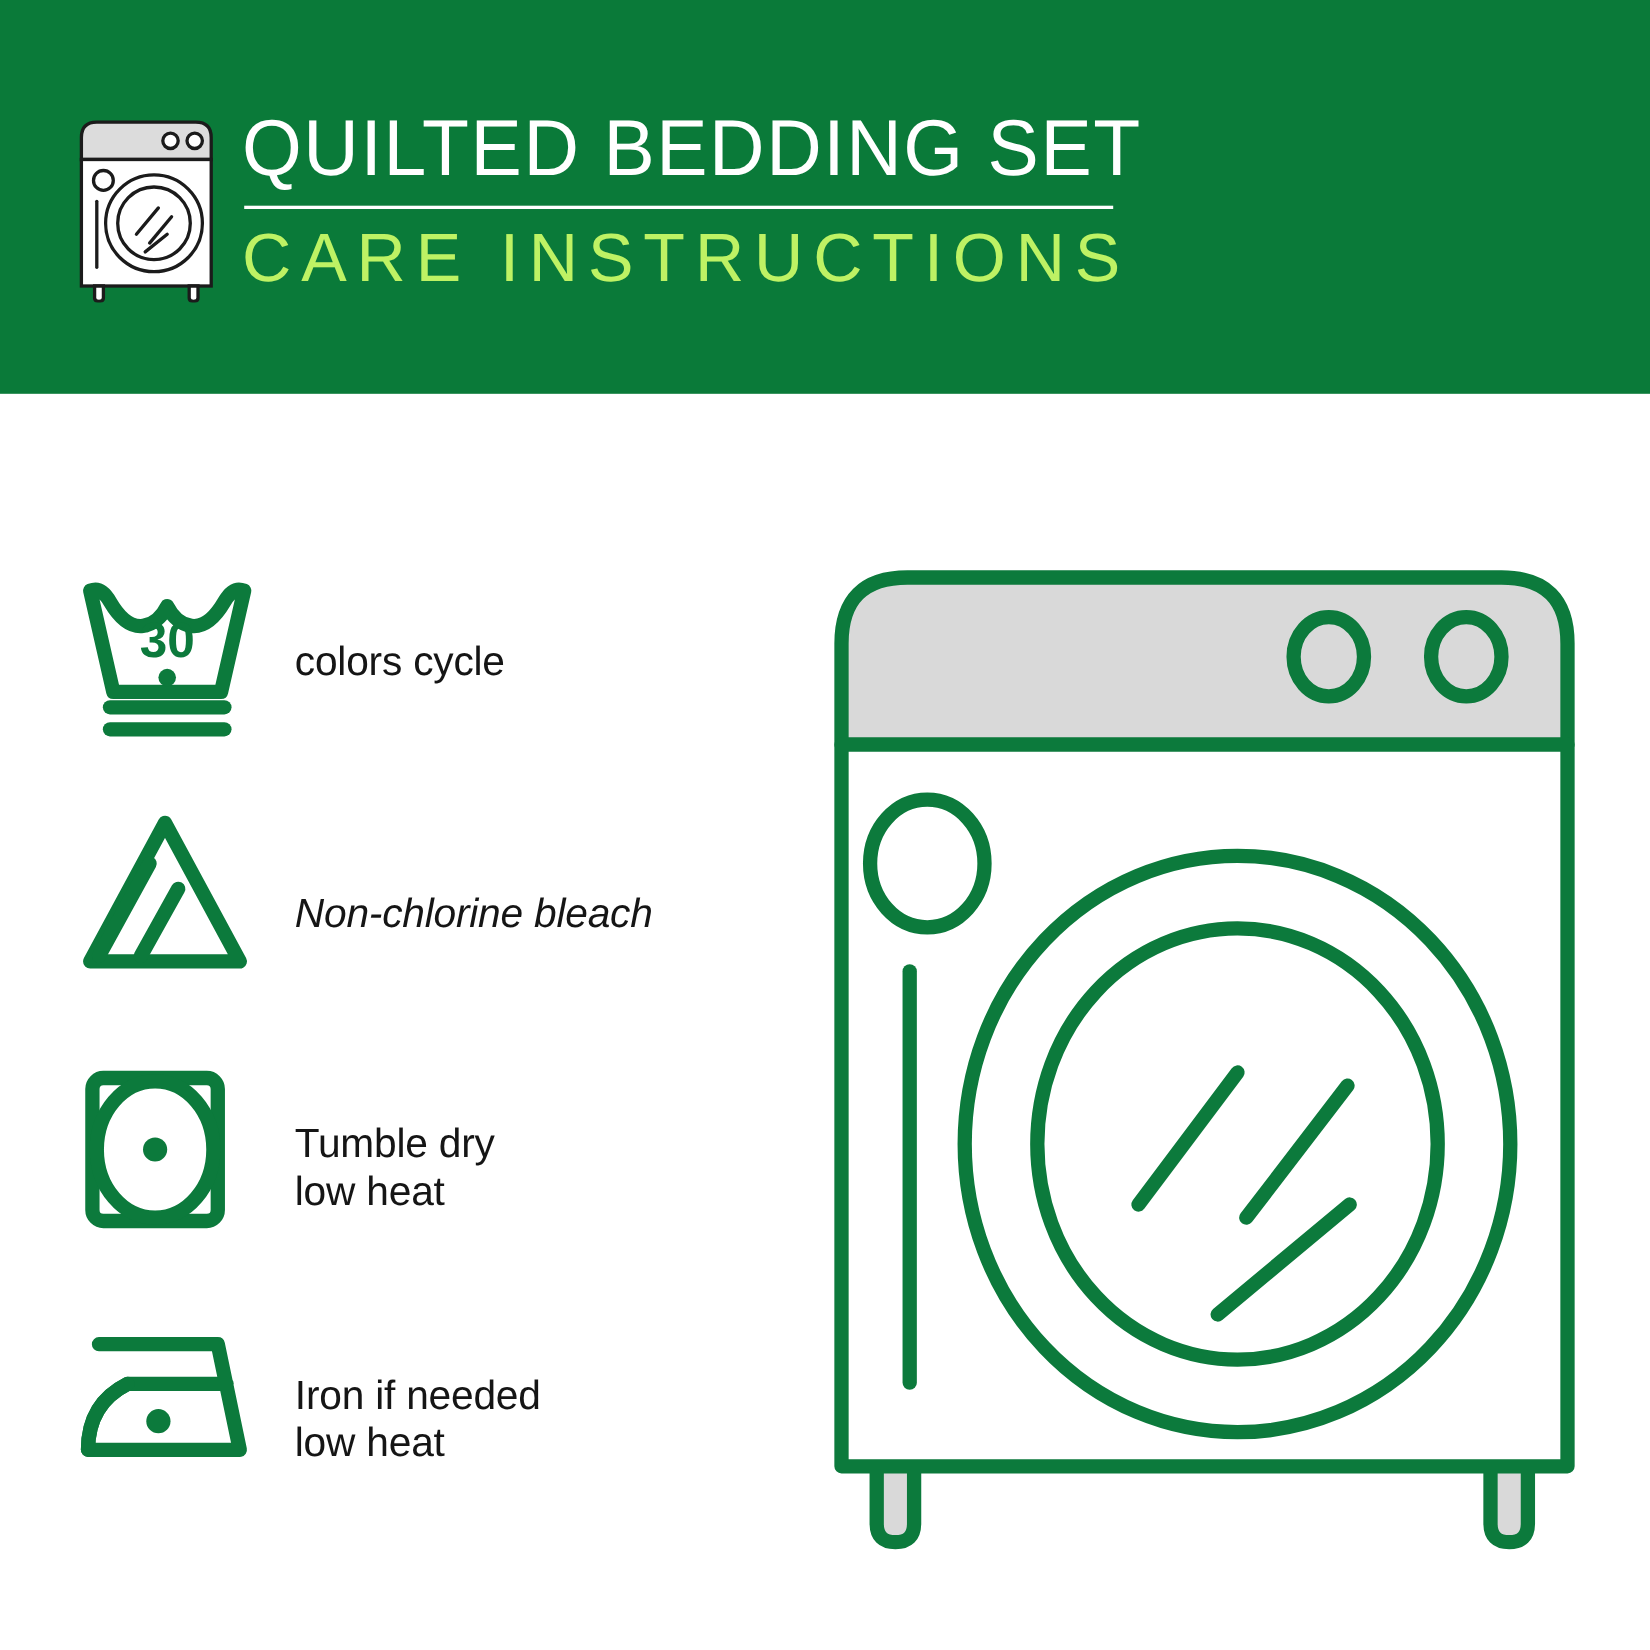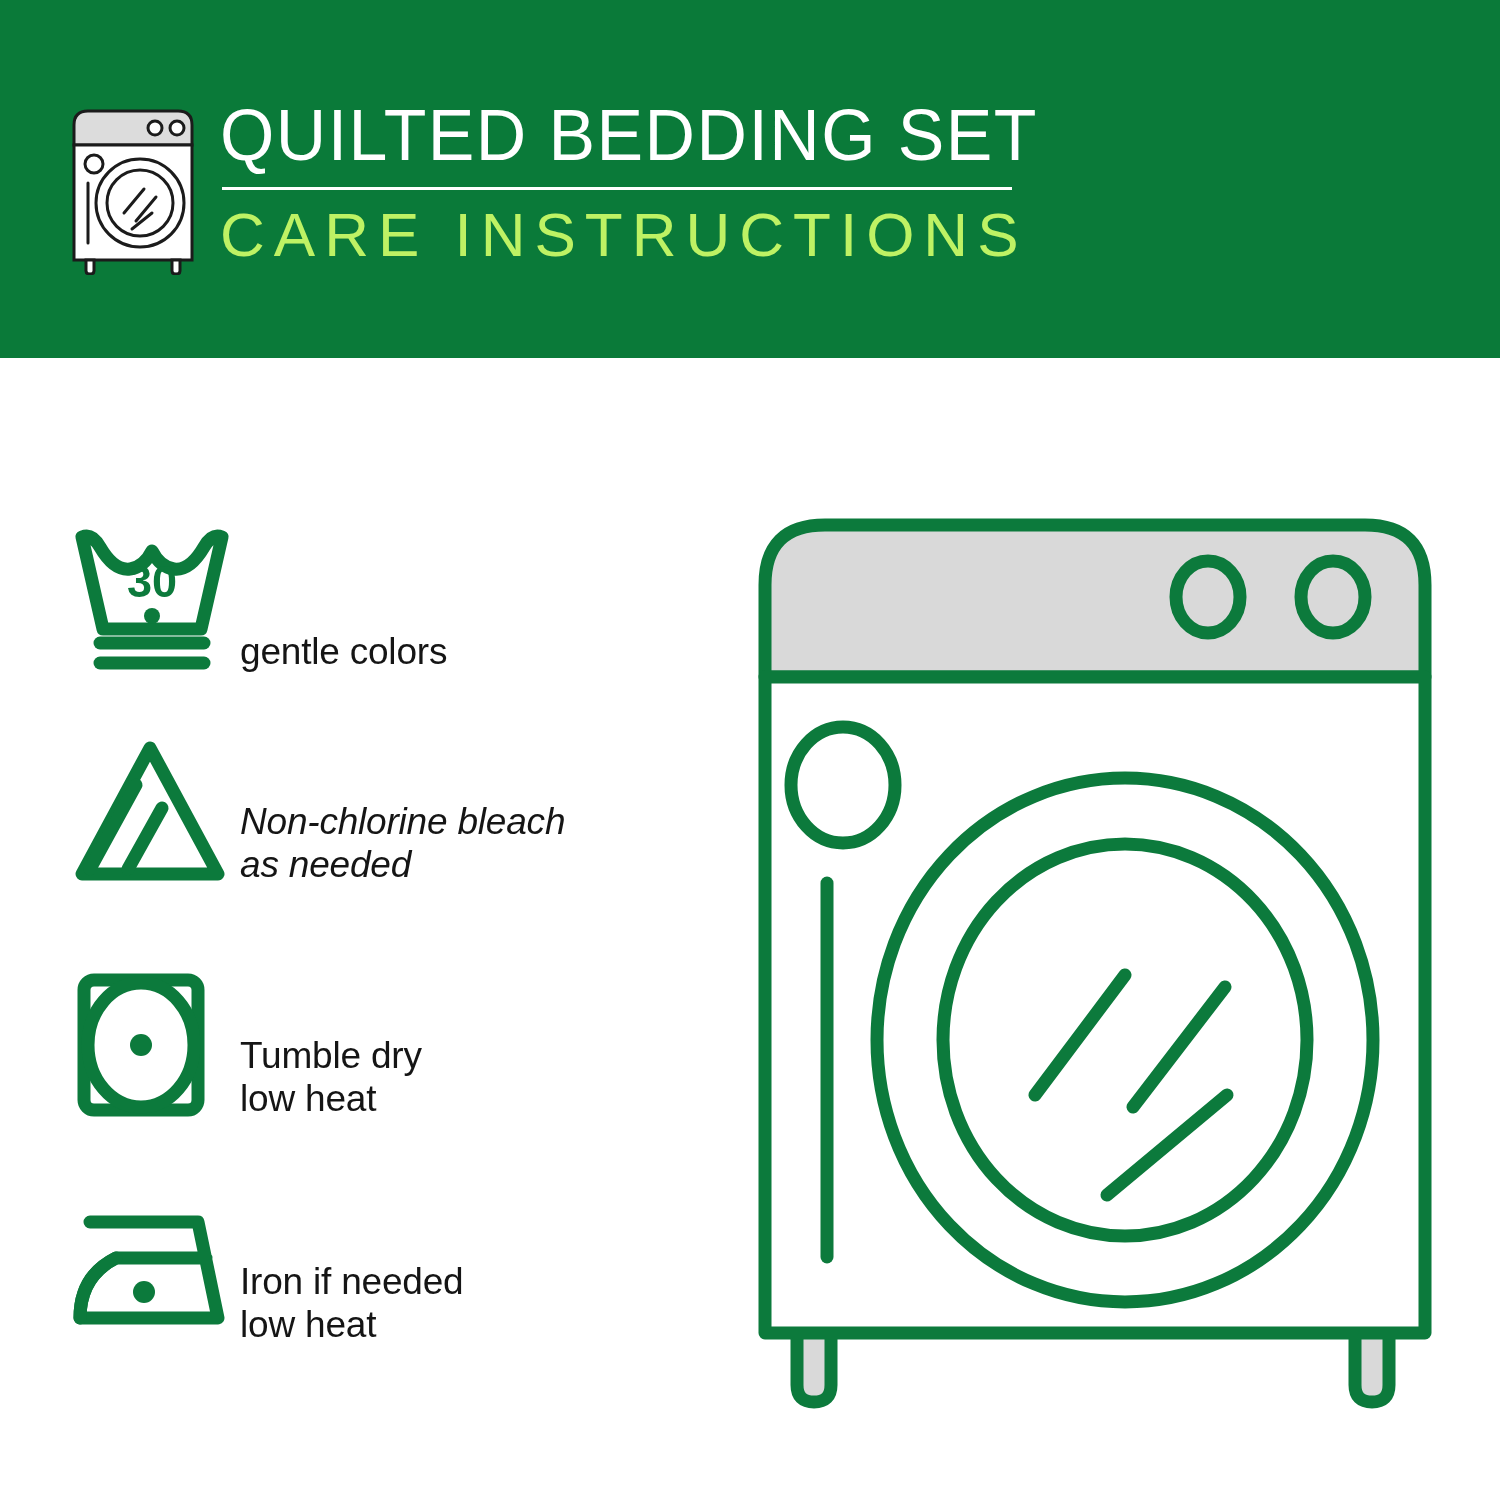--- a/index.html
+++ b/index.html
@@ -70,21 +70,22 @@
     left: 0;
     top: 358px;
     width: 700px;
     height: 1142px;
   }
   .care-row {
     position: absolute;
     left: 70px;
     width: 620px;
     display: flex;
-    align-items: flex-end;
+    align-items: center;
+    gap: 28px;
   }
   .care-row.r1 { top: 165px; }
   .care-row.r2 { top: 378px; }
   .care-row.r3 { top: 612px; }
   .care-row.r4 { top: 838px; }
 
   .care-symbol {
     width: 170px;
     flex: 0 0 170px;
     display: flex;
@@ -162,37 +163,36 @@
         <g fill="none" stroke="#0c7a3c" stroke-width="13" stroke-linecap="round" stroke-linejoin="round">
           <path d="M12 14 Q22 10 30 24 Q44 48 60 46 Q74 44 82 28 Q90 44 104 46 Q120 48 134 24 Q142 10 152 14 L131 106 L33 106 Z"></path>
         </g>
         <text x="82" y="74" font-family="'Liberation Sans', sans-serif" font-size="45" font-weight="700" fill="#0c7a3c" text-anchor="middle">30</text>
         <circle cx="82" cy="93" r="8" fill="#0c7a3c"></circle>
         <line x1="30" y1="120" x2="134" y2="120" stroke="#0c7a3c" stroke-width="13" stroke-linecap="round"></line>
         <line x1="30" y1="140" x2="134" y2="140" stroke="#0c7a3c" stroke-width="13" stroke-linecap="round"></line>
       </svg>
     </div>
     <div class="care-text">
-      <div>gentle colors</div>
+      <div>colors cycle</div>
     </div>
   </div>
 
   <div class="care-row r2">
     <div class="care-symbol">
       <svg width="164" height="150" viewBox="0 0 164 150" xmlns="http://www.w3.org/2000/svg">
         <g fill="none" stroke="#0c7a3c" stroke-width="13" stroke-linecap="round" stroke-linejoin="round">
           <path d="M80 12 L148 138 L12 138 Z"></path>
           <line x1="66" y1="49" x2="20" y2="133"></line>
           <line x1="92" y1="72" x2="58" y2="133"></line>
         </g>
       </svg>
     </div>
     <div class="care-text">
       <div>Non-chlorine bleach</div>
-      <div>as needed</div>
     </div>
   </div>
 
   <div class="care-row r3">
     <div class="care-symbol">
       <svg width="164" height="150" viewBox="0 0 164 150" xmlns="http://www.w3.org/2000/svg">
         <g fill="none" stroke="#0c7a3c" stroke-width="13" stroke-linecap="round" stroke-linejoin="round">
           <rect x="14" y="10" width="114" height="130" rx="10"></rect>
           <ellipse cx="71" cy="75" rx="53" ry="62"></ellipse>
         </g>

